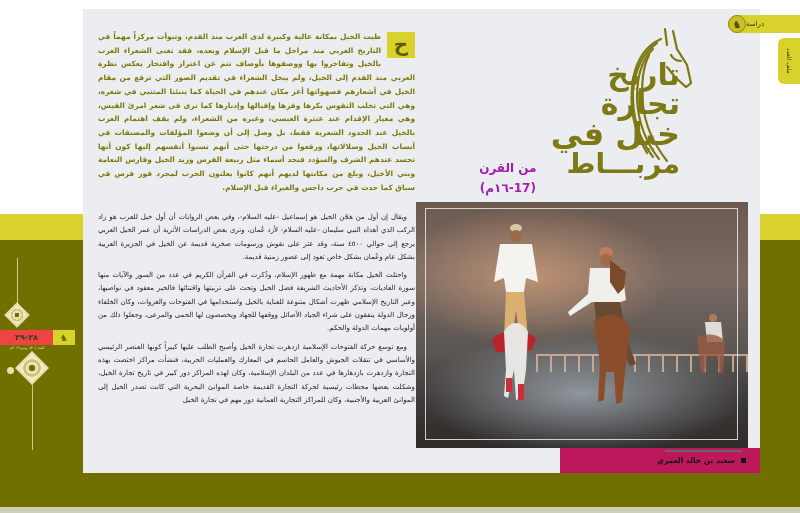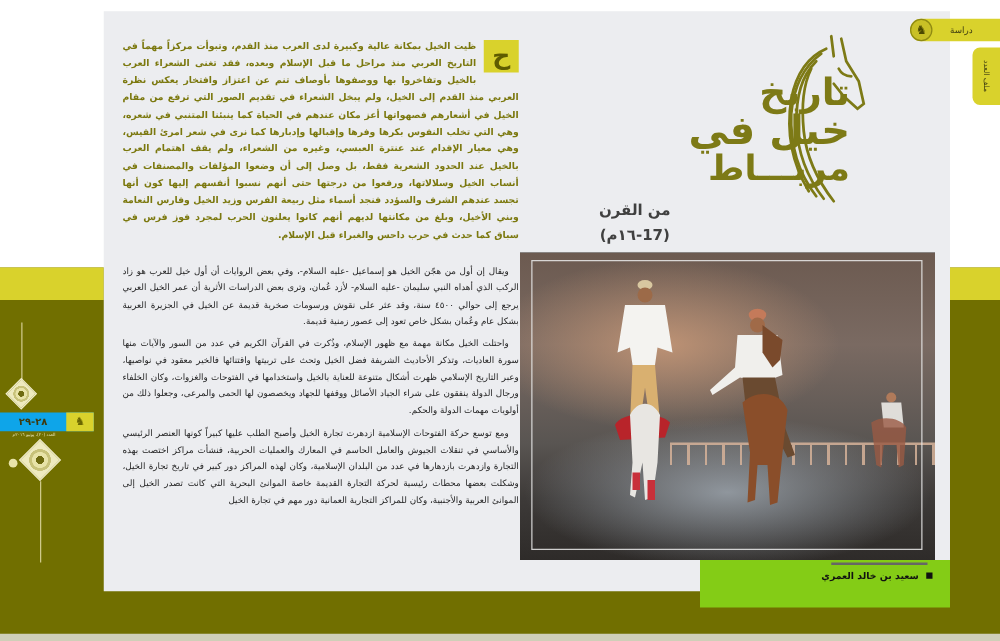--- a/index.html
+++ b/index.html
@@ -11,43 +11,43 @@
     .yellow-stripe { position: absolute; left: 0; top: 214px; width: 83px; height: 26px; background: #d9d22c; }
     .yellow-stripe-r { position: absolute; left: 760px; top: 214px; width: 40px; height: 26px; background: #d9d22c; }
     .bottom-strip { position: absolute; left: 0; top: 507px; width: 800px; height: 6px; background: #cfcfb8; }
 
     
     .page { position: absolute; left: 83px; top: 9px; width: 677px; height: 464px; background: #ecedf0; }
 
     
     .tab-section { position: absolute; left: 728px; top: 15px; width: 72px; height: 18px; background: #d9d22c; border-radius: 9px 0 0 9px; display: flex; align-items: center; }
     .tab-section .tab-icon { width: 18px; height: 18px; border-radius: 50%; background: #c9c026; border: 1px solid #8f8a12; display: flex; align-items: center; justify-content: center; font-size: 10px; color: #4b4800; }
-    .tab-section .tab-label { direction: rtl; font-size: 7px; color: #3b3a10; margin-left: 14px; }
+    .tab-section .tab-label { direction: rtl; font-size: 7px; color: #3b3a10; }
     .tab-issue { position: absolute; left: 778px; top: 38px; width: 22px; height: 46px; background: #d9d22c; border-radius: 6px 0 0 6px; display: flex; align-items: center; justify-content: center; }
     .tab-issue span { writing-mode: vertical-rl; font-size: 6px; color: #3b3a10; direction: rtl; }
 
     
     .orn-line { position: absolute; width: 1px; background: #cfc98a; }
     .ornament { position: absolute; transform: rotate(45deg); background: radial-gradient(circle, #6e6a10 0 20%, #e8e3a8 22% 40%, #c8c27a 42% 55%, #eeeabf 57% 100%); border: 1px solid #f2eecc; }
     .orn-dot { position: absolute; width: 7px; height: 7px; border-radius: 50%; background: #e8e3a8; }
-    .pages-box { position: absolute; left: 0; top: 330px; width: 75px; height: 15px; background: #0ea5e9; display: flex; align-items: center; }
+    .pages-box { position: absolute; left: 0; top: 330px; width: 75px; height: 15px; background: #ef4444; display: flex; align-items: center; }
     .pages-box .pages-num { flex: 1; text-align: center; font-size: 8px; font-weight: bold; color: #3d3b10; }
     .pages-box .pages-logo { width: 22px; height: 15px; background: #d9d22c; display: flex; align-items: center; justify-content: center; font-size: 9px; color: #6b6700; }
     .issue-caption { position: absolute; left: 10px; top: 346px; font-size: 3.5px; color: #e6e2b0; direction: rtl; }
 
     
     .title-block { position: absolute; left: 535px; top: 25px; width: 155px; height: 170px; }
     .horse-head { position: absolute; left: 52px; top: 0; width: 110px; height: 150px; }
     .title-lines { position: absolute; right: 10px; top: 35px; direction: rtl; text-align: right; }
     .title-line { font-family: "DejaVu Sans", sans-serif; font-weight: bold; color: #7d7a16; line-height: 0.98; }
     .t1 { font-size: 30px; }
     .t2 { font-size: 30px; }
     .t3 { font-size: 32px; text-align: right; }
     .t4 { font-size: 28px; letter-spacing: 3px; }
-    .sub-title { position: absolute; left: -78px; top: 98px; width: 70px; direction: rtl; text-align: center; color: #404040; font-weight: bold; font-size: 12px; line-height: 1.7; }
+    .sub-title { position: absolute; left: -78px; top: 98px; width: 70px; direction: rtl; text-align: center; color: #a21caf; font-weight: bold; font-size: 12px; line-height: 1.7; }
 
     
     .intro { position: absolute; left: 98px; top: 30px; width: 317px; direction: rtl; text-align: justify; font-size: 7.4px; line-height: 13.7px; color: #7b780e; font-weight: bold; }
     .dropcap { float: right; width: 28px; height: 26px; margin-left: 6px; margin-top: 2px; background: #d9d22c; color: #5f5c00; font-size: 20px; font-weight: bold; display: flex; align-items: center; justify-content: center; }
 
     
     .body-text { position: absolute; left: 98px; top: 211px; width: 317px; direction: rtl; text-align: justify; font-size: 7px; line-height: 13.3px; color: #232323; }
     .body-text p { margin-bottom: 5px; text-indent: 8px; }
 
     
@@ -57,21 +57,21 @@
         radial-gradient(ellipse 60% 40% at 35% 30%, rgba(196,150,118,0.9), rgba(0,0,0,0) 70%),
         radial-gradient(ellipse 70% 35% at 50% 78%, rgba(170,180,190,0.75), rgba(0,0,0,0) 70%),
         linear-gradient(180deg, #6c5a50 0%, #7a6a62 30%, #595552 62%, #3d3a38 80%, #2e2b29 100%);
     }
     .photo-inner-border { position: absolute; left: 9px; top: 6px; right: 10px; bottom: 8px; border: 1px solid rgba(235,235,235,0.85); }
     .fence { position: absolute; left: 120px; right: 0; top: 152px; height: 18px; border-top: 2px solid #d7b39a;
       background: repeating-linear-gradient(90deg, #d7b39a 0 2px, transparent 2px 14px); opacity: 0.85; }
     .rider { position: absolute; }
 
     
-    .author-box { position: absolute; left: 560px; top: 448px; width: 200px; height: 38px; background: #84cc16; }
+    .author-box { position: absolute; left: 560px; top: 448px; width: 200px; height: 25px; background: #be185d; }
     .author-rule { position: absolute; right: 18px; top: 2px; width: 77px; height: 2px; background: #666; }
     .author-name { position: absolute; right: 14px; top: 8px; direction: rtl; font-size: 7.5px; font-weight: bold; color: #111; display: flex; align-items: center; gap: 6px; }
     .author-name .bullet { width: 5px; height: 5px; background: #111; display: inline-block; }
   </style>
 </head>
 <body>
 
 <div class="olive-band"></div>
 <div class="yellow-stripe"></div>
 <div class="yellow-stripe-r"></div>
@@ -105,20 +105,21 @@
       <path d="M78 4 L80 20"></path>
       <path d="M74 14 C60 20 50 34 46 54 C42 80 46 105 60 128"></path>
       <path d="M70 18 C56 28 48 44 46 66 C45 92 52 114 66 132"></path>
       <path d="M66 24 C54 36 50 52 50 74 C51 96 58 116 72 134"></path>
       <path d="M62 30 C56 42 54 60 56 80 C58 100 66 118 80 136"></path>
       <path d="M84 30 C86 34 90 36 94 36"></path>
     </g>
   </svg>
   <div class="title-lines">
     <div class="title-line t1">تاريخ</div>
+    <div class="title-line t2">تجارة</div>
     <div class="title-line t3">خيل في</div>
     <div class="title-line t4">مربـــاط</div>
     <div class="sub-title">
       <div>من القرن</div>
       <div>(17-١٦م)</div>
     </div>
   </div>
 </div>
 
 <div class="intro">

